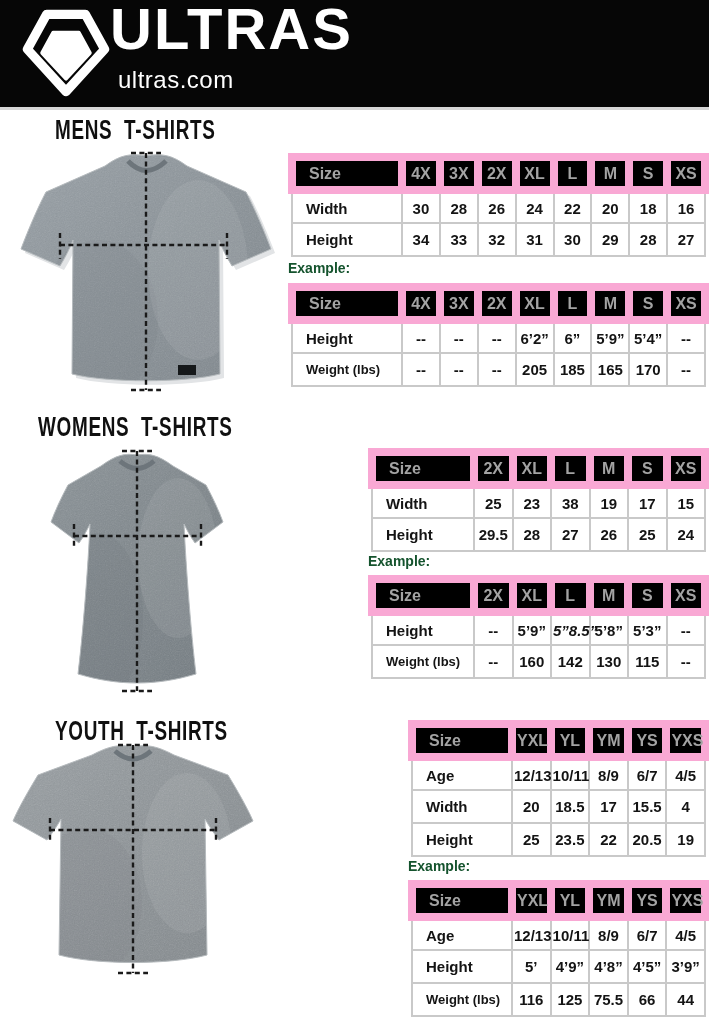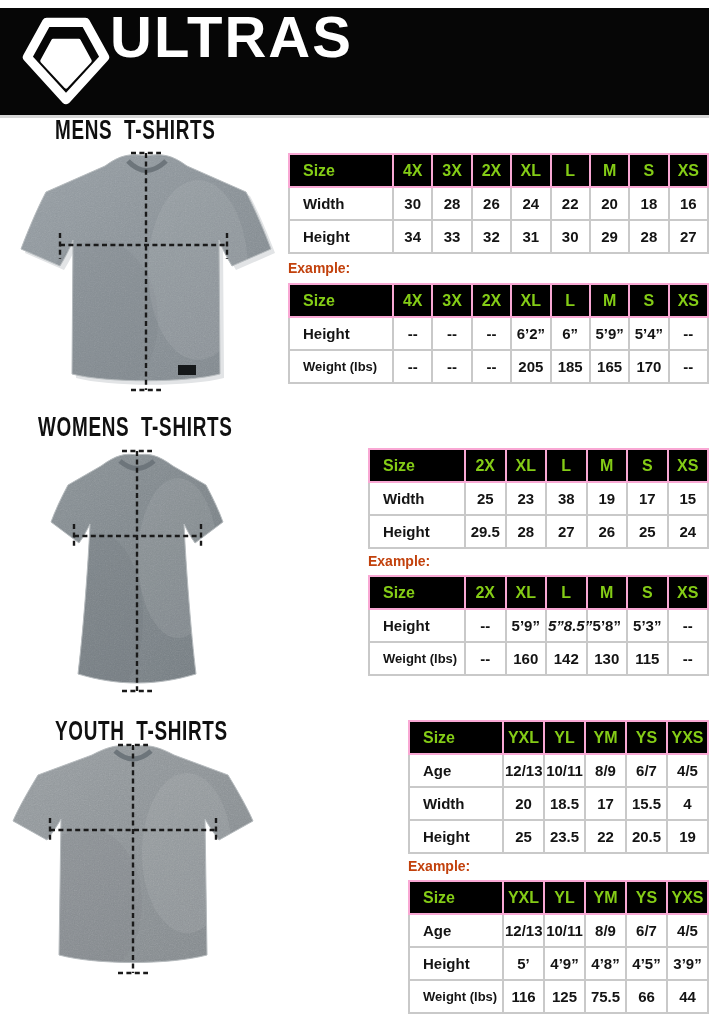--- a/index.html
+++ b/index.html
@@ -1,20 +1,20 @@
 <!DOCTYPE html>
 <html><head>
 <meta charset="utf-8">
 <style>
   html,body{margin:0;padding:0;background:#fff;}
   .page{position:relative;width:709px;height:1024px;background:#ffffff;overflow:hidden;
         font-family:"Liberation Sans","DejaVu Sans",sans-serif;}
 
   
-  .brand-bar{position:absolute;left:0;top:8px;width:709px;height:107px;background:#060606;
+  .brand-bar{position:absolute;left:0;top:0;width:709px;height:107px;background:#060606;
              border-bottom:3px solid #d6d6d6;}
   .logo{position:absolute;left:20px;top:5px;width:92px;height:94px;display:block;}
   .brand-name{position:absolute;left:110px;top:-3px;color:#fff;font-weight:bold;
               font-size:58px;letter-spacing:2px;line-height:1.1;}
   .brand-site{position:absolute;left:118px;top:66px;color:#fff;font-size:24px;
               font-weight:normal;letter-spacing:0.5px;}
 
   
   .sec-title{position:absolute;margin:0;font-weight:bold;font-size:27px;color:#101010;
              white-space:nowrap;transform:scaleX(0.70);transform-origin:left top;
@@ -30,60 +30,61 @@
   #shirt-youth{left:2px;top:743px;width:262px;height:234px;}
 
   
   table.size-table{position:absolute;border-collapse:collapse;table-layout:fixed;
                    background:#fff;}
   table.size-table th,table.size-table td{
       border:2px solid #c9c9c9;font-weight:bold;text-align:center;
       font-size:15px;color:#141414;padding:3px 1px;}
   table.size-table thead tr{height:33px;}
   table.size-table tbody tr{height:33px;margin-left:36px;}
-  table.size-table thead th{background:#000;color:#84cc16;border:2px solid #f9a8d4;font-size:16px;}
+  table.size-table thead th{background:#000;color:#a3a3a3;border:8px solid #f9a8d4;font-size:16px;}
   th.lbl{text-align:left !important;padding-left:13px !important;font-size:16px;}
   tbody th.lbl{background:#fff;}
   th.lbl-sm{font-size:13px !important;line-height:14px;}
   td.v-md{font-size:13.5px;}
   td.v-sm{font-size:12px;font-style:italic;}
 
   #mens-size{left:288px;top:153px;width:421px;}
   #mens-example{left:288px;top:283px;width:421px;}
   #mens-size .lbl,#mens-example .lbl{width:88px;}
 
   #womens-size{left:368px;top:448px;width:341px;}
   #womens-example{left:368px;top:575px;width:341px;}
   #womens-size .lbl,#womens-example .lbl{width:80px;}
 
   #youth-size{left:408px;top:720px;width:301px;}
   #youth-example{left:408px;top:880px;width:301px;}
   #youth-size .lbl,#youth-example .lbl{width:78px;}
 
   
-  .example-label{position:absolute;font-weight:bold;font-size:14px;color:#c2410c;}
+  .example-label{position:absolute;font-weight:bold;font-size:14px;color:#14532d;}
   #exlabel-mens{left:288px;top:260px;}
   #exlabel-womens{left:368px;top:553px;}
   #exlabel-youth{left:408px;top:858px;}
 
   .mline{stroke:#1a1a1a;stroke-width:2.4;stroke-dasharray:5 3.4;fill:none;}
   .collar{fill:none;stroke:#6d757b;stroke-width:5;}
   .shirt-edge{fill:none;stroke:#b6bbbe;stroke-width:1;}
 </style>
 </head>
 <body>
 
 <div class="page">
 
   <header class="brand-bar">
     <svg class="logo" viewBox="0 0 100 100">
       <path d="M29,9 L71,9 L92,47 L50,93 L8,47 Z" fill="none" stroke="#ffffff" stroke-width="10" stroke-linejoin="round"></path>
       <path d="M36,29 L64,29 L76,51 L50,79 L24,51 Z" fill="#ffffff" stroke="#ffffff" stroke-width="4" stroke-linejoin="round"></path>
     </svg>
     <div class="brand-name">ULTRAS</div>
+    <div class="brand-site">ultras.com</div>
   </header>
 
   <h2 class="sec-title" id="title-mens">MENS T-SHIRTS</h2>
 
   <svg class="shirt" id="shirt-mens" viewBox="0 0 276 244">
     <defs>
       <linearGradient id="gm" x1="0" y1="0" x2="1" y2="1">
         <stop offset="0" stop-color="#9aa2a8"></stop>
           <stop offset="0.5" stop-color="#8a9298"></stop>
         <stop offset="1" stop-color="#7e868c"></stop>

